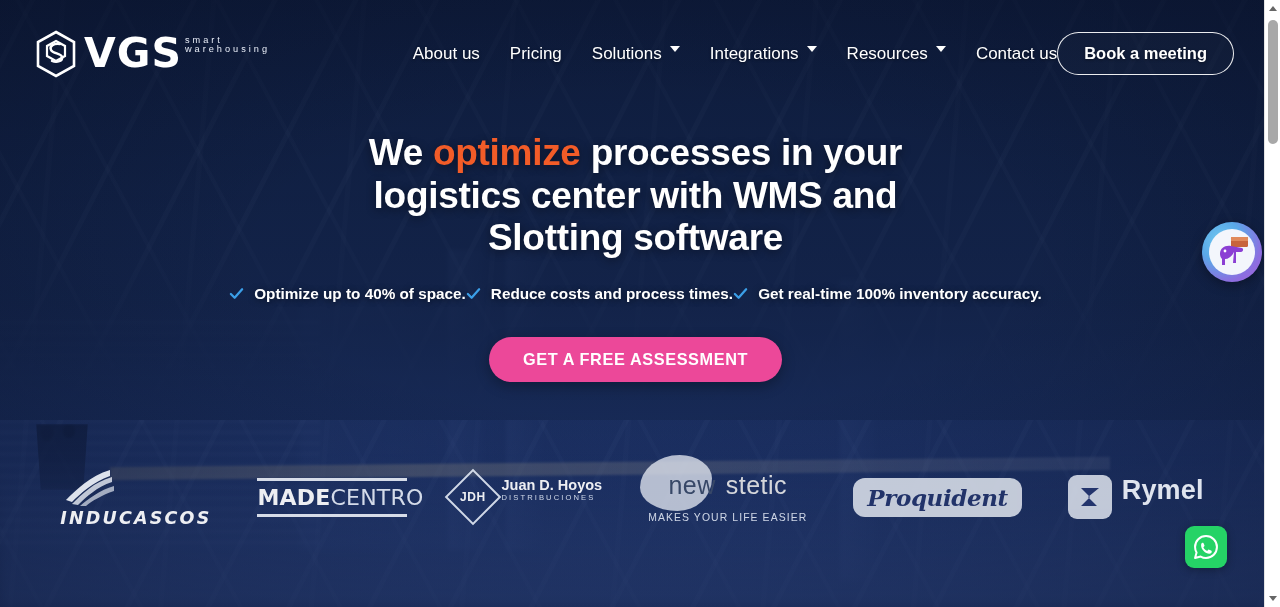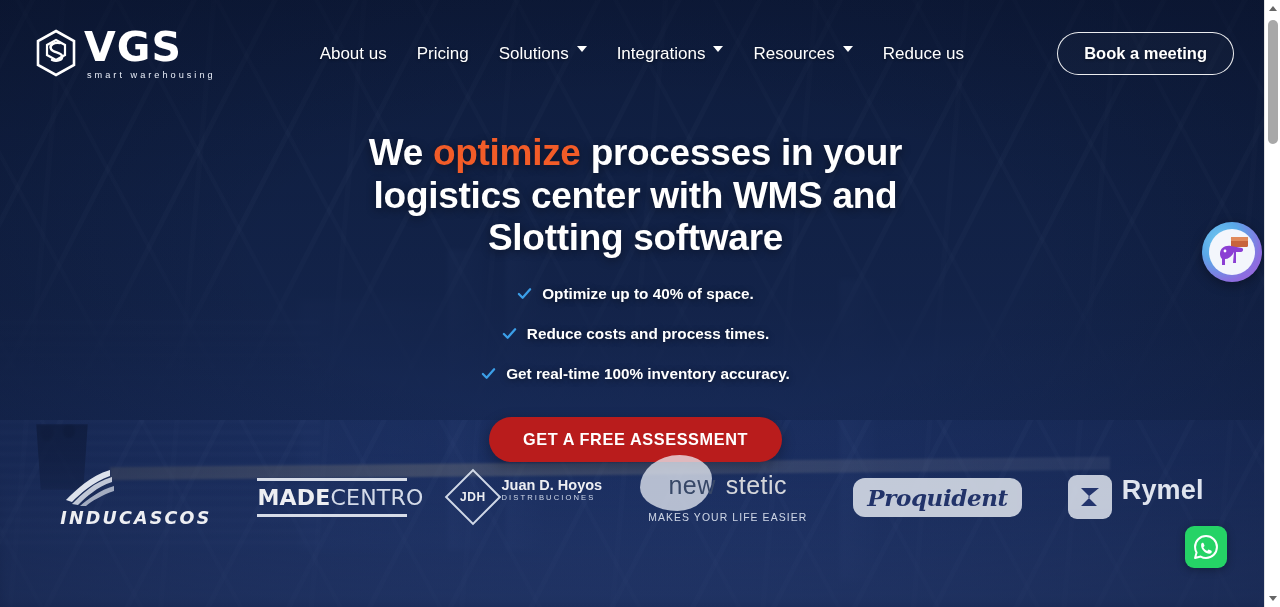--- a/index.html
+++ b/index.html
@@ -116,21 +116,21 @@
   
   .header {
     position: absolute; top: 0; left: 0; right: 16px; height: 107px;
     display: flex; align-items: center;
     padding: 0 30px 0 34px;
     z-index: 30;
   }
 
   .logo { display: flex; align-items: center; gap: 6px; cursor: pointer; }
   .logo-mark { width: 44px; height: 48px; flex: none; }
-  .logo-text { display: flex; flex-direction: column; line-height: 1; }
+  .logo-text { display: flex; flex-direction: row; line-height: 1; }
   .logo-word {
     font-size: 41px; font-weight: 700; color: #fff; letter-spacing: 1px;
     font-family: "DejaVu Sans", sans-serif;
   }
   .logo-tag {
     font-size: 9.2px; color: #e9eef8; letter-spacing: 3.0px;
     margin-top: 3px; padding-left: 3px; font-weight: 400;
   }
 
   .nav { display: flex; align-items: center; gap: 30px; margin-left: 104px; }
@@ -172,32 +172,32 @@
     font-size: 37px;
     line-height: 1.15;
     font-weight: 700;
     letter-spacing: -0.3px;
     text-shadow: 0 2px 10px rgba(0,0,0,0.45);
   }
   .hero h1 .accent { color: #f25c28; }
 
   .bullets {
     margin-top: 25px;
-    display: flex; flex-direction: column; align-items: center; gap: 22px;
+    display: flex; flex-direction: row; align-items: flex-end; gap: 0;
   }
   .bullet {
     display: flex; align-items: center; gap: 10px;
     color: #ffffff; font-size: 15.3px; font-weight: 700;
     text-shadow: 0 1px 6px rgba(0,0,0,0.5);
   }
   .check { width: 15px; height: 15px; flex: none; }
 
   .cta {
     margin-top: 34px;
-    background: #b91c1c;
+    background: #ec4899;
     color: #ffffff;
     border: none; border-radius: 999px;
     padding: 13px 34px;
     font-size: 16.3px; font-weight: 700; letter-spacing: 0.6px;
     font-family: "Liberation Sans", sans-serif;
     cursor: pointer;
     box-shadow: 0 4px 14px rgba(0,0,0,0.3);
   }
 
   
@@ -373,21 +373,21 @@
         <span>Integrations</span>
         <i class="caret"></i>
       </div>
 
       <div class="nav-item">
         <span>Resources</span>
         <i class="caret"></i>
       </div>
 
       <div class="nav-item">
-        <span>Reduce us</span>
+        <span>Contact us</span>
       </div>
 
     </nav>
 
     <button class="book-btn">Book a meeting</button>
   </div>
 
   <div class="hero">
 
     <h1><span>We </span><span class="accent">optimize</span><span> processes in your logistics center with WMS and Slotting software</span></h1>

